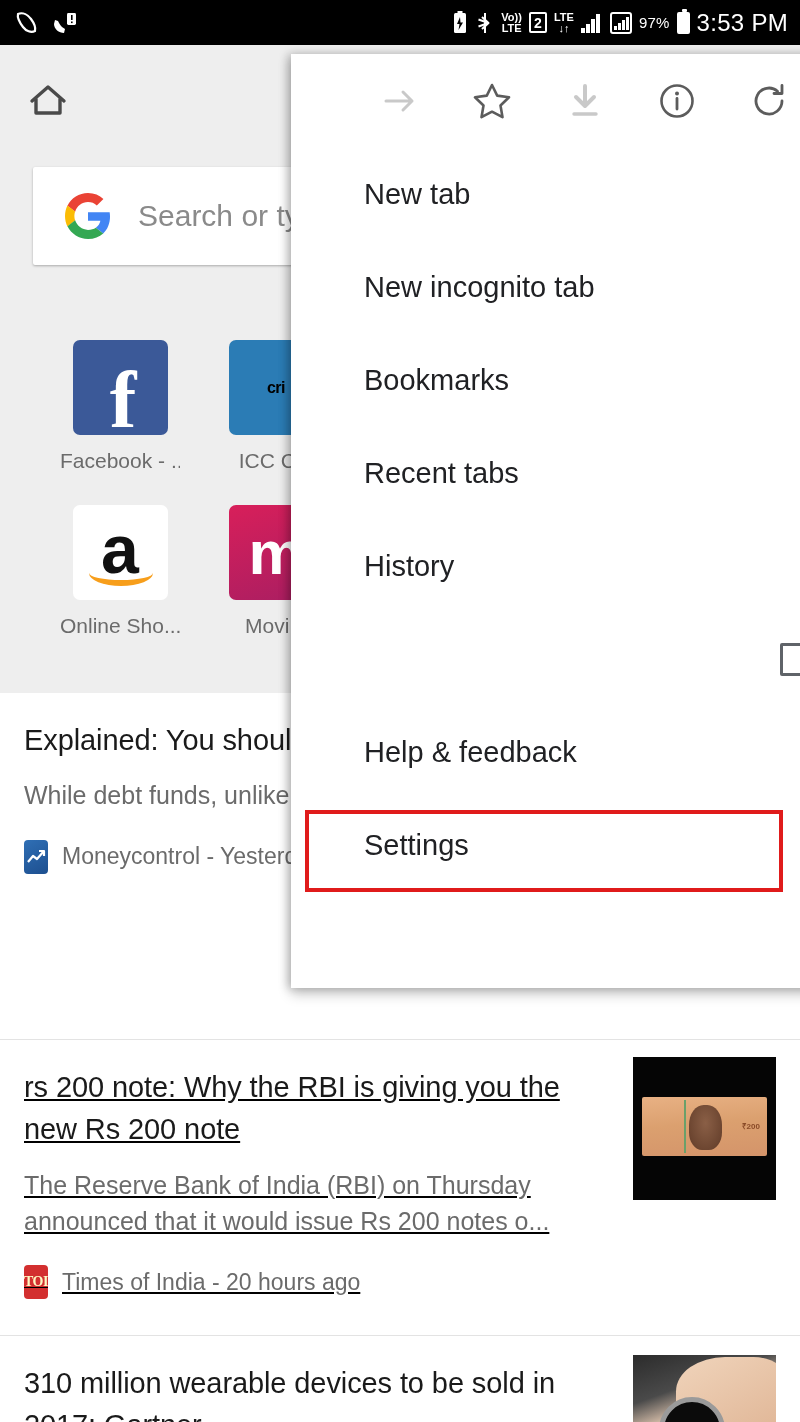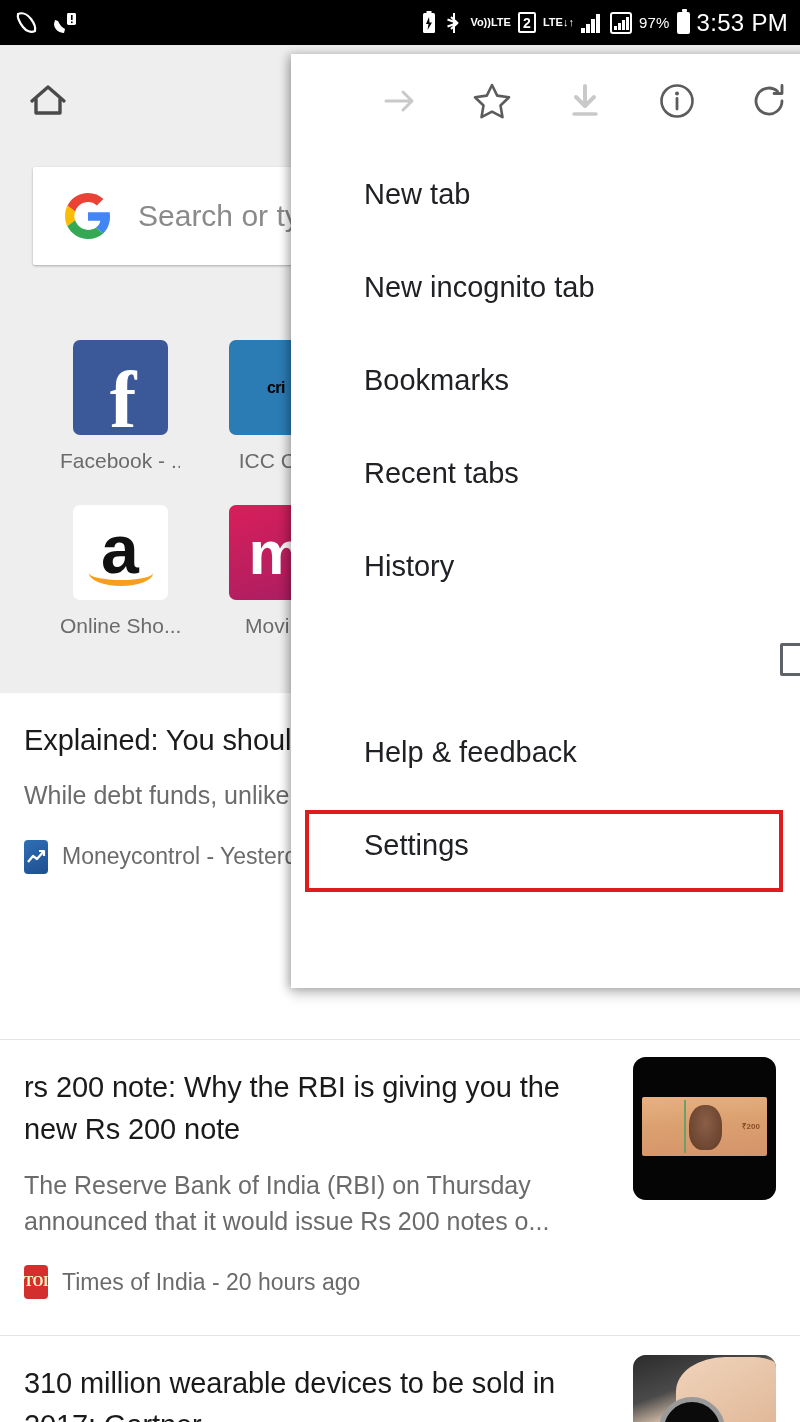--- a/index.html
+++ b/index.html
@@ -28,21 +28,21 @@
     box-sizing: border-box;
     padding: 0 12px 0 14px;
     z-index: 50;
   }
   #status-left { display: flex; align-items: center; gap: 12px; }
   #status-right { margin-left: auto; display: flex; align-items: center; gap: 7px; }
   .sb-ico { display: inline-flex; align-items: center; justify-content: center; }
   .sb-text { font-size: 15px; letter-spacing: 0.2px; line-height: 1; }
   .sb-time { font-size: 24px; letter-spacing: 0.3px; line-height: 1; }
   .two-line-ico {
-    display: inline-flex; flex-direction: row;
+    display: inline-flex; flex-direction: column;
     align-items: center; justify-content: center;
     line-height: 1;
   }
   .two-line-ico .l1 { font-size: 11px; font-weight: bold; }
   .two-line-ico .l2 { font-size: 11px; font-weight: bold; }
   .sim-badge {
     width: 18px; height: 21px;
     border: 2px solid #fff;
     border-radius: 2px;
     display: inline-flex; align-items: center; justify-content: center;
@@ -163,21 +163,21 @@
   
   .article {
     position: absolute;
     left: 0;
     width: 800px;
     border-top: 1px solid #e3e3e3;
     box-sizing: border-box;
     padding: 26px 24px 22px 24px;
   }
   #article-0 { top: 648px; height: 346px; border-top: none; }
-  #article-1 { top: 994px; height: 296px; }
+  #article-1 { top: 994px; height: 296px; text-decoration: underline; }
   #article-2 { top: 1290px; height: 160px; }
 
   .art-body { position: relative; }
   .art-title {
     font-size: 29px;
     color: #1a1a1a;
     line-height: 1.46;
     letter-spacing: -0.1px;
     margin: 0;
     font-weight: normal;
@@ -203,21 +203,20 @@
   .src-mc { background: linear-gradient(150deg,#2f6fb5,#1d4f8f); }
   .src-toi { background: #d32f2f; font-family: "Liberation Serif", serif; font-size: 14px; letter-spacing: -0.4px; }
   .src-text { font-size: 23px; color: #6b6b6b; white-space: nowrap; }
 
   .art-thumb {
     position: absolute;
     width: 143px; height: 143px;
     right: 0; top: 0;
     overflow: hidden;
     background: #a3a3a3;
-    border-radius: 13px;
   }
   #thumb-1 { right: 24px; top: 1012px; position: absolute; }
   #thumb-2 { right: 24px; top: 1310px; position: absolute; width: 143px; height: 112px; }
 
   .note-img { width: 100%; height: 100%; background: #050505; position: relative; }
   .note-bill {
     position: absolute; left: 6%; top: 28%;
     width: 88%; height: 41%;
     background: linear-gradient(175deg,#e8b184 0%, #dba06f 45%, #d4946a 100%);
     border-radius: 2px;

